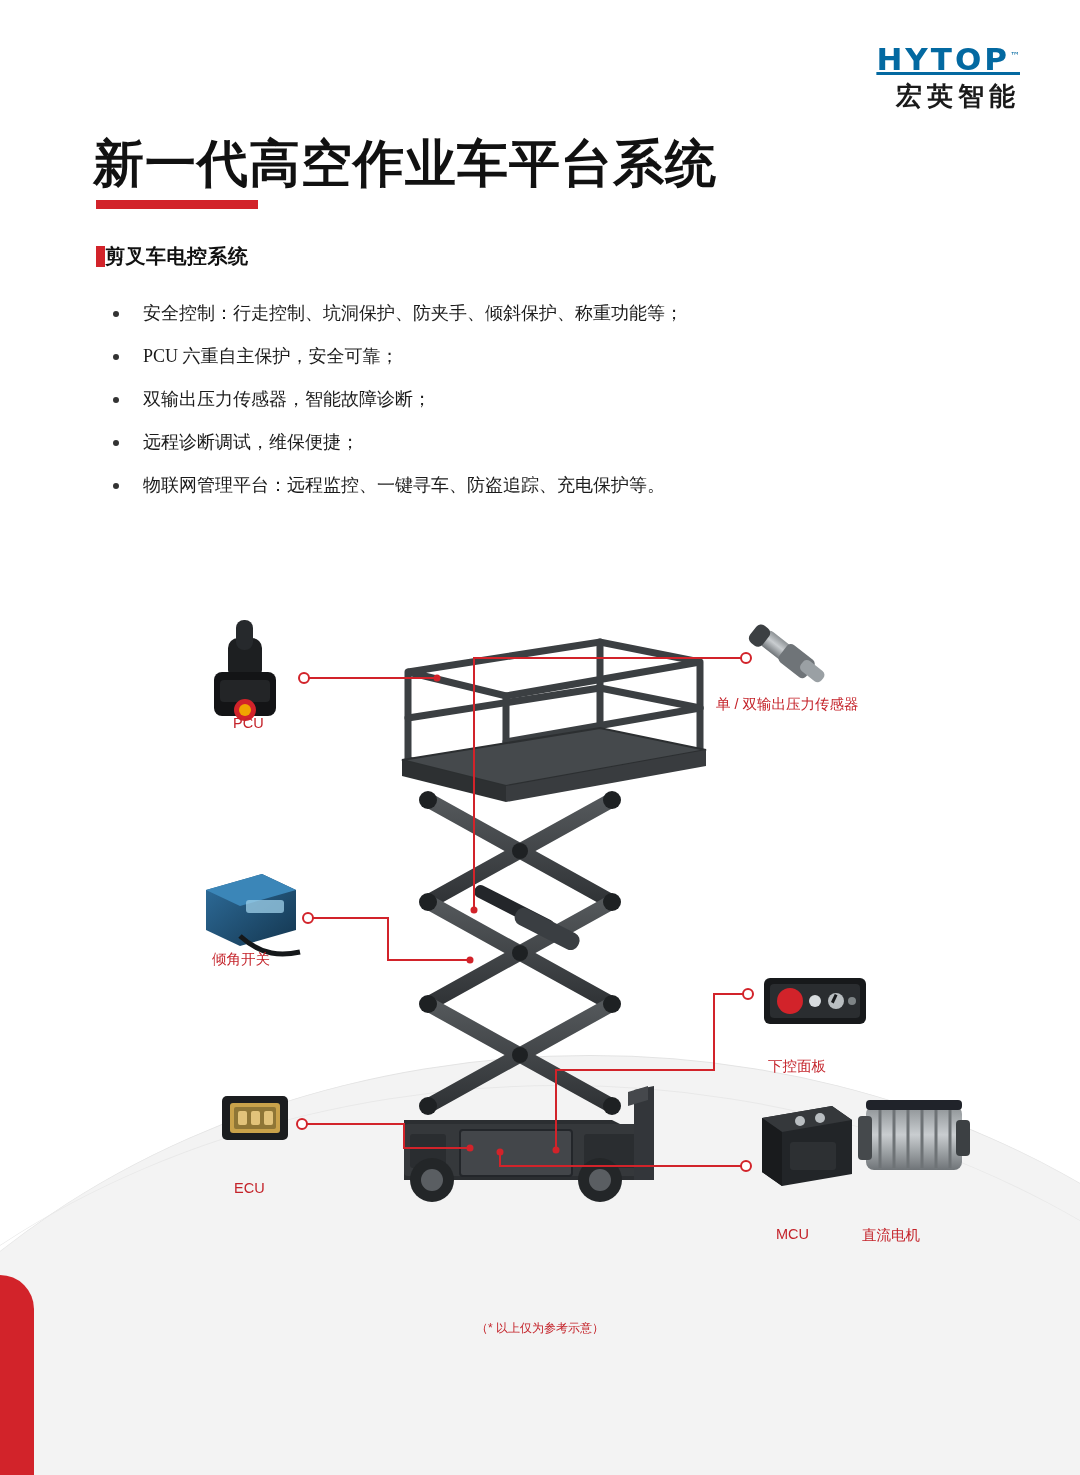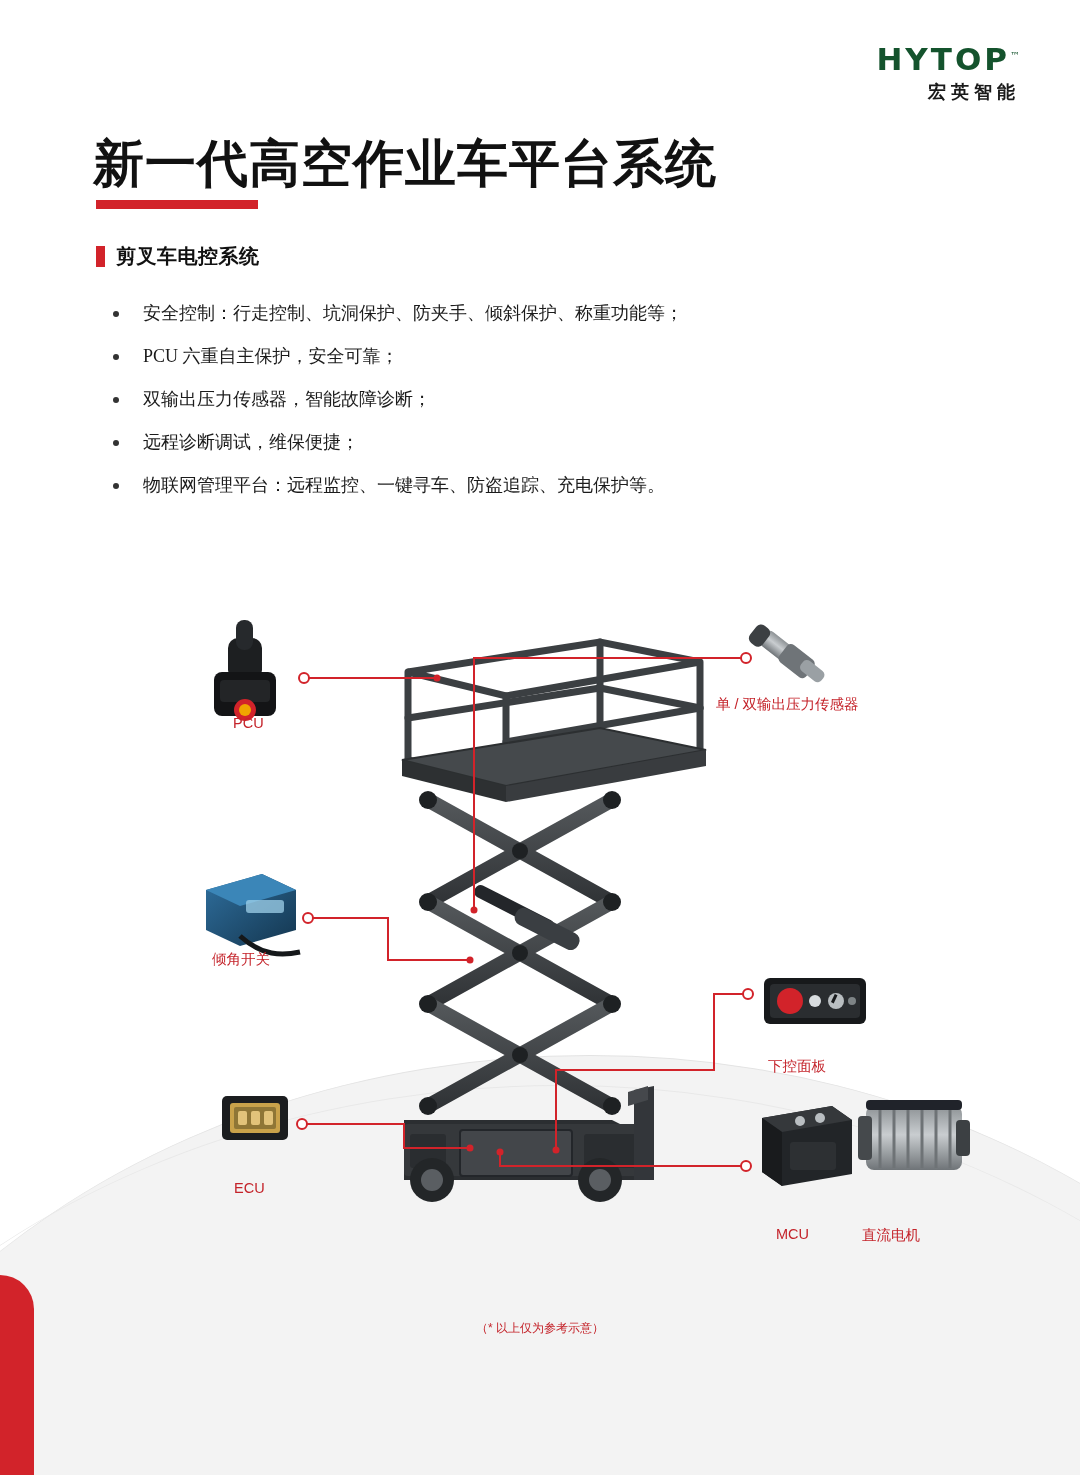--- a/index.html
+++ b/index.html
@@ -54,34 +54,35 @@
     position: absolute;
     right: 60px; top: 44px;
     text-align: right;
     width: 240px;
   }
   .logo-mark {
     font-family: "DejaVu Sans", sans-serif;
     font-size: 31px;
     font-weight: bold;
     letter-spacing: 3px;
-    color: #14532d;
+    color: #0369a1;
     line-height: 1;
     position: relative;
     display: inline-block;
+    text-decoration: underline;
   }
   .logo-tm {
     font-size: 10px;
     vertical-align: super;
     letter-spacing: 0;
     font-weight: normal;
   }
   .logo-cn {
     margin-top: 8px;
-    font-size: 18px;
+    font-size: 26px;
     font-weight: bold;
     letter-spacing: 5px;
     color: #1a1a1a;
     line-height: 1;
   }
 
   
   .title {
     position: absolute;
     left: 93px; top: 130px;
@@ -96,21 +97,20 @@
     width: 162px; height: 9px;
     background: #d2232a;
   }
 
   
   .subhead {
     position: absolute;
     left: 96px; top: 243px;
     display: flex;
     align-items: center;
-    gap: 11px;
   }
   .subhead-bar {
     width: 9px; height: 21px;
     background: #d2232a;
     display: inline-block;
   }
   .subhead-text {
     font-size: 20px;
     font-weight: bold;
     color: #111111;

